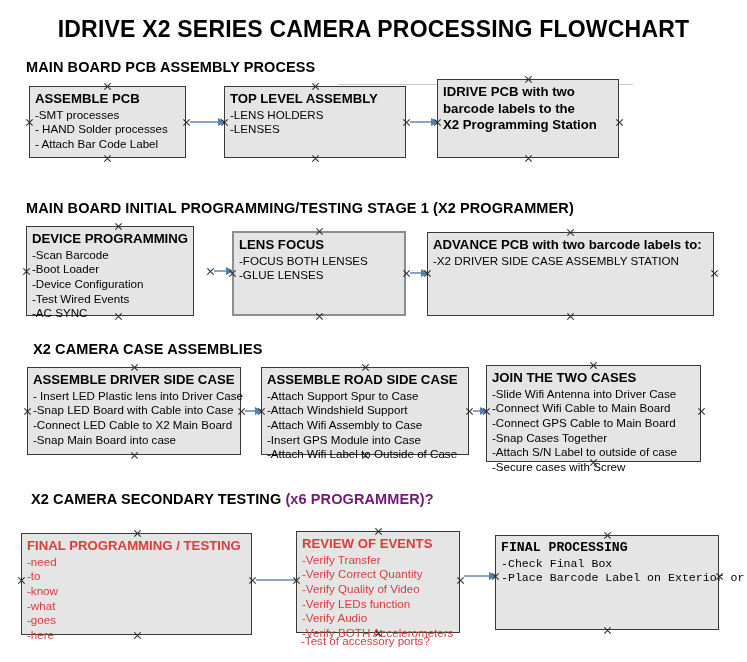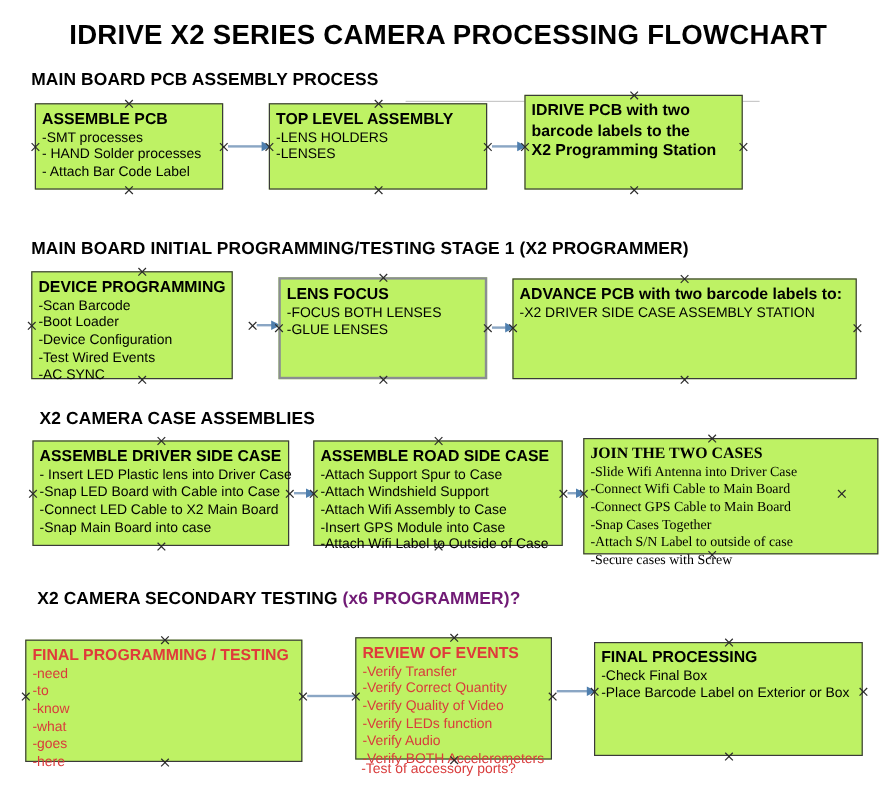--- a/index.html
+++ b/index.html
@@ -41,21 +41,21 @@
   }
   .section-title .accent {
     color: #701a75;
     margin-top: 16px;
   }
 
   
   .node {
     position: absolute;
     box-sizing: border-box;
-    background: #bef264;
+    background: #e5e5e5;
     border: 1.3px solid #3a3a3a;
     padding: 4px 5px 19px 5px;
   }
   .node.thick {
     border: 2.6px solid #8a8d92;
   }
   .node-title {
     font-size: 13.2px;
     font-weight: bold;
     line-height: 1.18;
@@ -265,21 +265,21 @@
   <div class="handle" style="left:365px; top:367px;"></div>
   <div class="handle" style="left:365px; top:455px;"></div>
   <div class="handle" style="left:261px; top:411px;"></div>
   <div class="handle" style="left:469px; top:411px;"></div>
 
   <div class="arrow" style="left:473px; top:411px; width:14px;">
     <div class="shaft"></div>
       <div class="head"></div>
   </div>
 
-  <div class="node" style="left:486px; top:365px; width:246px; height:97px;font-family:Liberation Serif, serif;">
+  <div class="node" style="left:486px; top:365px; width:215px; height:97px;">
     <div class="node-title">JOIN THE TWO CASES</div>
     <div class="node-line">-Slide Wifi Antenna into Driver Case</div>
     <div class="node-line">-Connect Wifi Cable to Main Board</div>
     <div class="node-line">-Connect GPS Cable to Main Board</div>
     <div class="node-line">-Snap Cases Together</div>
     <div class="node-line">-Attach S/N Label to outside of case</div>
     <div class="node-line">-Secure cases with Screw</div>
   </div>
   <div class="handle" style="left:593px; top:365px;"></div>
   <div class="handle" style="left:593px; top:462px;"></div>
@@ -321,21 +321,21 @@
   <div class="handle" style="left:378px; top:531px;"></div>
   <div class="handle" style="left:378px; top:633px;"></div>
   <div class="handle" style="left:296px; top:580px;"></div>
   <div class="handle" style="left:460px; top:580px;"></div>
 
   <div class="arrow" style="left:464px; top:576px; width:32px;">
     <div class="shaft"></div>
       <div class="head"></div>
   </div>
 
-  <div class="node" style="left:495px; top:535px; width:224px; height:95px;">
+  <div class="node" style="left:495px; top:535px; width:224px; height:95px;font-family:Liberation Mono, monospace;">
     <div class="node-title">FINAL PROCESSING</div>
     <div class="node-line"> -Check Final Box</div>
     <div class="node-line">-Place Barcode Label on Exterior or Box</div>
   </div>
   <div class="handle" style="left:607px; top:535px;"></div>
   <div class="handle" style="left:607px; top:630px;"></div>
   <div class="handle" style="left:495px; top:576px;"></div>
   <div class="handle" style="left:719px; top:576px;"></div>
 
 </div>

